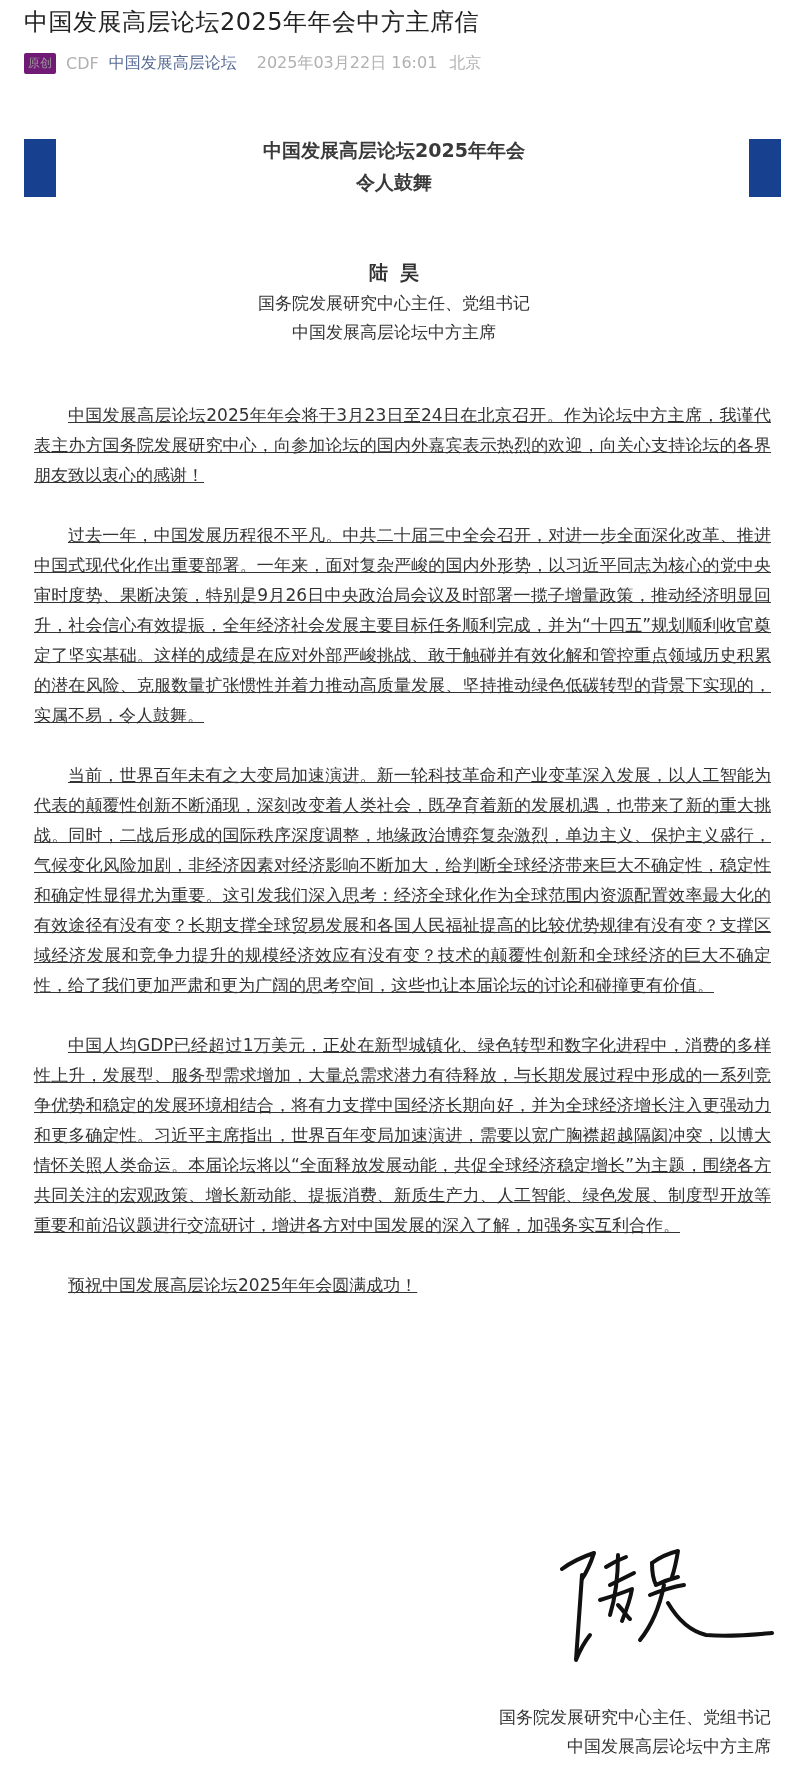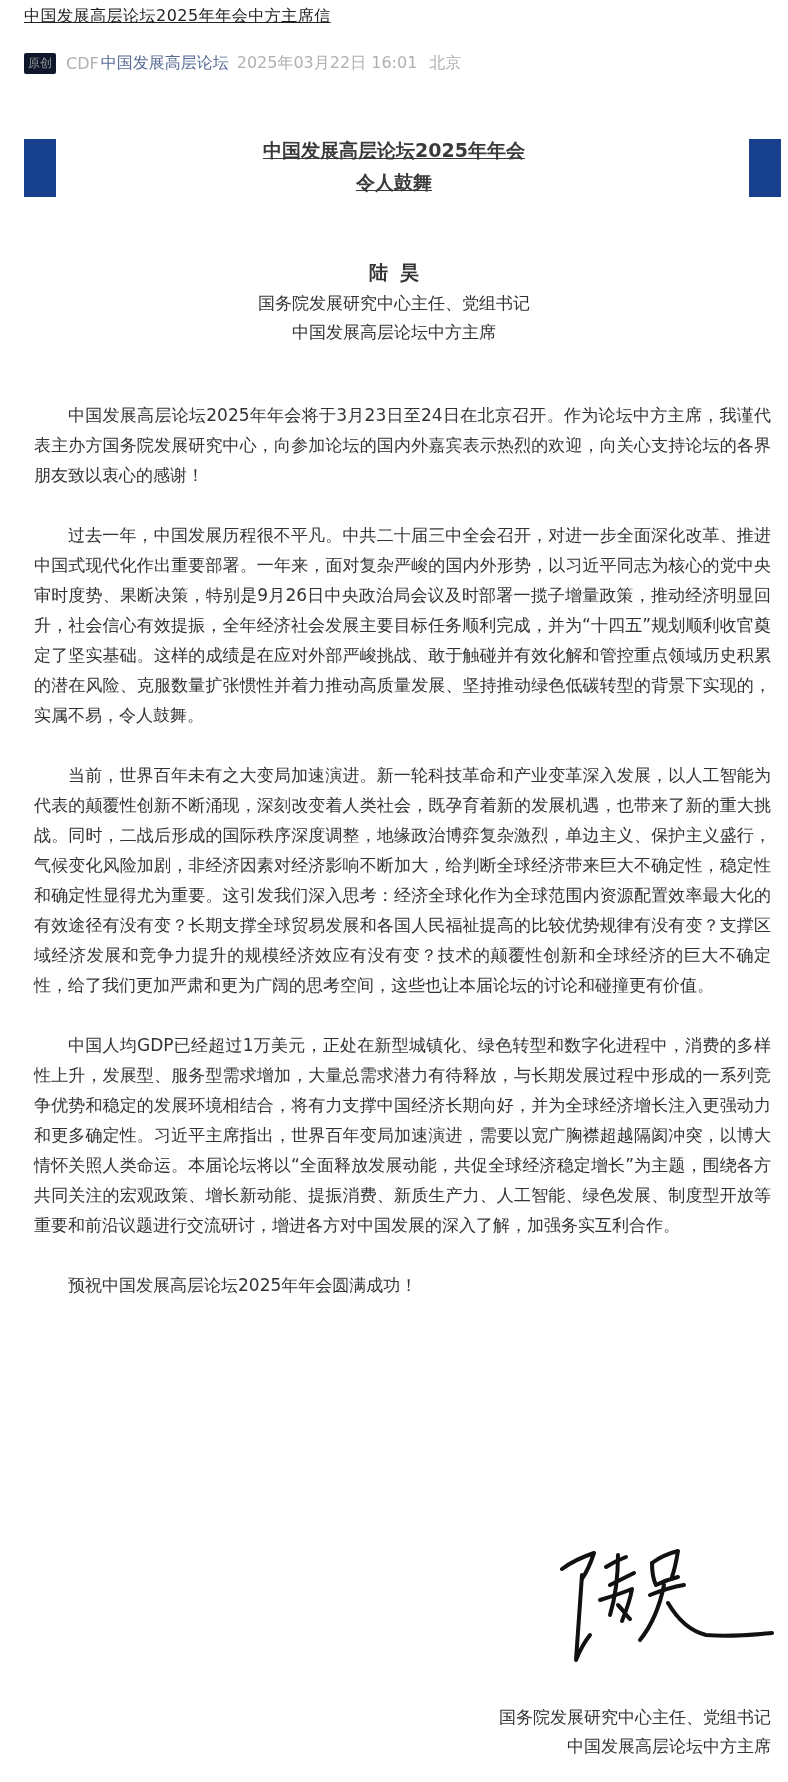--- a/index.html
+++ b/index.html
@@ -1,31 +1,31 @@
 <!DOCTYPE html>
 <html><head>
 <meta charset="utf-8">
 <style>
   html, body { margin: 0; padding: 0; background: #ffffff; }
   body { width: 788px; height: 1782px; position: relative; overflow: hidden;
          font-family: "DejaVu Sans", "Liberation Sans", sans-serif; color: #333; }
-  .title { position: absolute; left: 24px; top: 6px; font-size: 16px; color: #222; letter-spacing: 0.5px; white-space: nowrap; text-decoration: underline; }
+  .title { position: absolute; left: 24px; top: 6px; font-size: 24px; color: #222; letter-spacing: 0.5px; white-space: nowrap; }
   .meta { position: absolute; left: 24px; top: 52px; height: 22px; display: flex; align-items: center; font-size: 16px; white-space: nowrap; }
-  .badge { background: #0f172a; color: #9a9a9a; font-size: 12px; padding: 2px 4px; border-radius: 2px; margin-right: 10px; }
-  .meta .author { color: #b0b0b0; margin-right: 2px; }
-  .meta .source { color: #576b95; }
+  .badge { background: #701a75; color: #9a9a9a; font-size: 12px; padding: 2px 4px; border-radius: 2px; margin-right: 10px; }
+  .meta .author { color: #b0b0b0; margin-right: 10px; }
+  .meta .source { color: #576b95; margin-right: 12px; }
   .meta .time { color: #b0b0b0; margin-right: 12px; margin-left: 8px; }
   .meta .loc { color: #b0b0b0; font-family: Liberation Mono, monospace; }
   .bar { position: absolute; top: 139px; width: 32px; height: 58px; background: #17408e; }
   .bar.left { left: 24px; }
   .bar.right { left: 749px; }
-  .head-title { position: absolute; left: 0; width: 788px; text-align: center; font-weight: bold; font-size: 19px; color: #3a3a3a; text-decoration: underline; }
+  .head-title { position: absolute; left: 0; width: 788px; text-align: center; font-weight: bold; font-size: 19px; color: #3a3a3a; }
   .center-line { position: absolute; left: 0; width: 788px; text-align: center; font-size: 17px; color: #333; }
   .name { font-weight: bold; font-size: 19px; letter-spacing: 12px; padding-left: 12px; }
-  .body-text { position: absolute; left: 34px; width: 737px; font-size: 17px; line-height: 30px; color: #333; text-align: justify; }
+  .body-text { position: absolute; left: 34px; width: 737px; font-size: 17px; line-height: 30px; color: #333; text-align: justify; text-decoration: underline; }
   .body-text p { margin: 0 0 30px 0; text-indent: 2em; }
   .sig-svg { position: absolute; left: 560px; top: 1545px; }
   .sig-line { position: absolute; right: 17px; font-size: 17px; color: #333; text-align: right; white-space: nowrap; }
 </style>
 </head>
 <body>
 
 <div class="title">中国发展高层论坛2025年年会中方主席信</div>
 
 <div class="meta">

